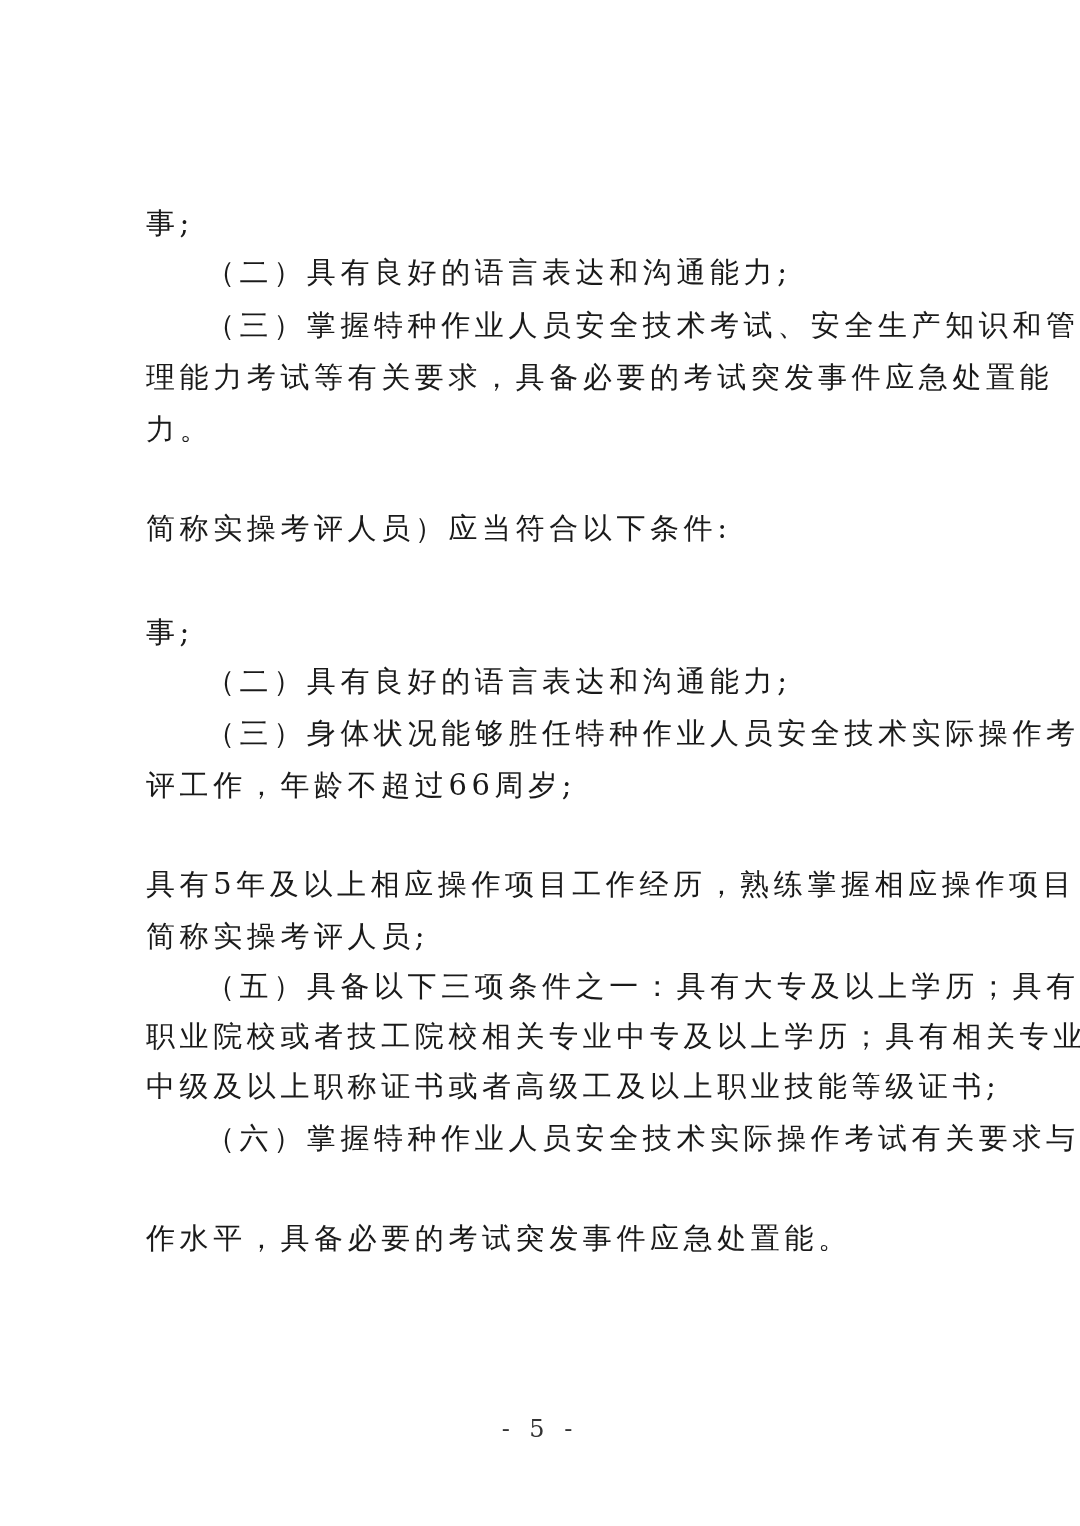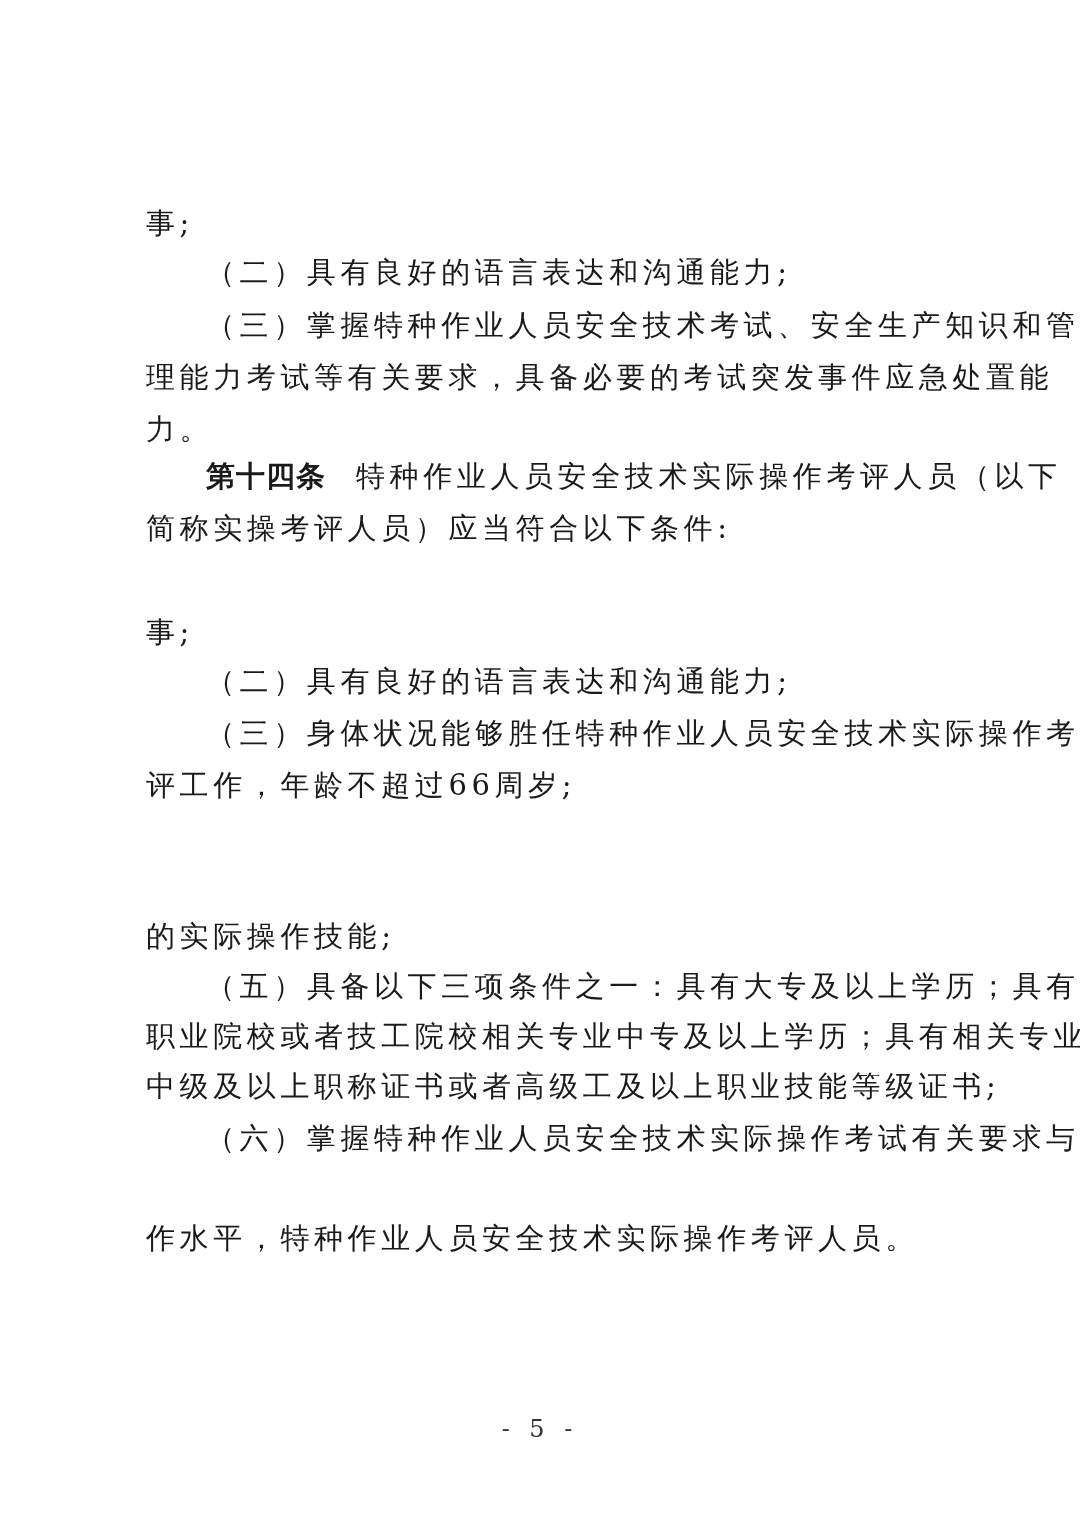--- a/index.html
+++ b/index.html
@@ -54,44 +54,42 @@
 <body>
 
 <div class="page">
 
   <div class="line" style="top:205px">事;</div>
   <div class="line indent" style="top:254px">（二）具有良好的语言表达和沟通能力;</div>
   <div class="line indent" style="top:307px">（三）掌握特种作业人员安全技术考试、安全生产知识和管</div>
   <div class="line" style="top:359px">理能力考试等有关要求，具备必要的考试突发事件应急处置能</div>
   <div class="line" style="top:411px">力。</div>
 
-  <div class="line indent" style="top:458px">
-    <span class="article-no">第十四条</span><span>特种作业人员安全技术实际操作考评人员（以下</span>
-  </div>
   <div class="line" style="top:510px">简称实操考评人员）应当符合以下条件:</div>
 
   <div class="line" style="top:614px">事;</div>
 
   <div class="line indent" style="top:663px">
     <span>（二）</span><span>具有良好的语言表达和沟通能力;</span>
   </div>
 
   <div class="line indent" style="top:715px">
     <span>（三）</span><span>身体状况能够胜任特种作业人员安全技术实际操作考</span>
   </div>
   <div class="line" style="top:767px">评工作，年龄不超过66周岁;</div>
 
-  <div class="line" style="top:918px">的实际操作技能;</div>
+  <div class="line" style="top:866px">具有5年及以上相应操作项目工作经历，熟练掌握相应操作项目</div>
+  <div class="line" style="top:918px">简称实操考评人员;</div>
 
   <div class="line indent" style="top:968px">
     <span>（五）</span><span>具备以下三项条件之一：具有大专及以上学历；具有</span>
   </div>
   <div class="line" style="top:1018px">职业院校或者技工院校相关专业中专及以上学历；具有相关专业</div>
   <div class="line" style="top:1068px">中级及以上职称证书或者高级工及以上职业技能等级证书;</div>
 
   <div class="line indent" style="top:1120px">
     <span>（六）</span><span>掌握特种作业人员安全技术实际操作考试有关要求与</span>
   </div>
-  <div class="line" style="top:1220px">作水平，特种作业人员安全技术实际操作考评人员。</div>
+  <div class="line" style="top:1220px">作水平，具备必要的考试突发事件应急处置能。</div>
 
 
   <div class="page-number">- 5 -</div>
 </div>
 
 </body></html>

